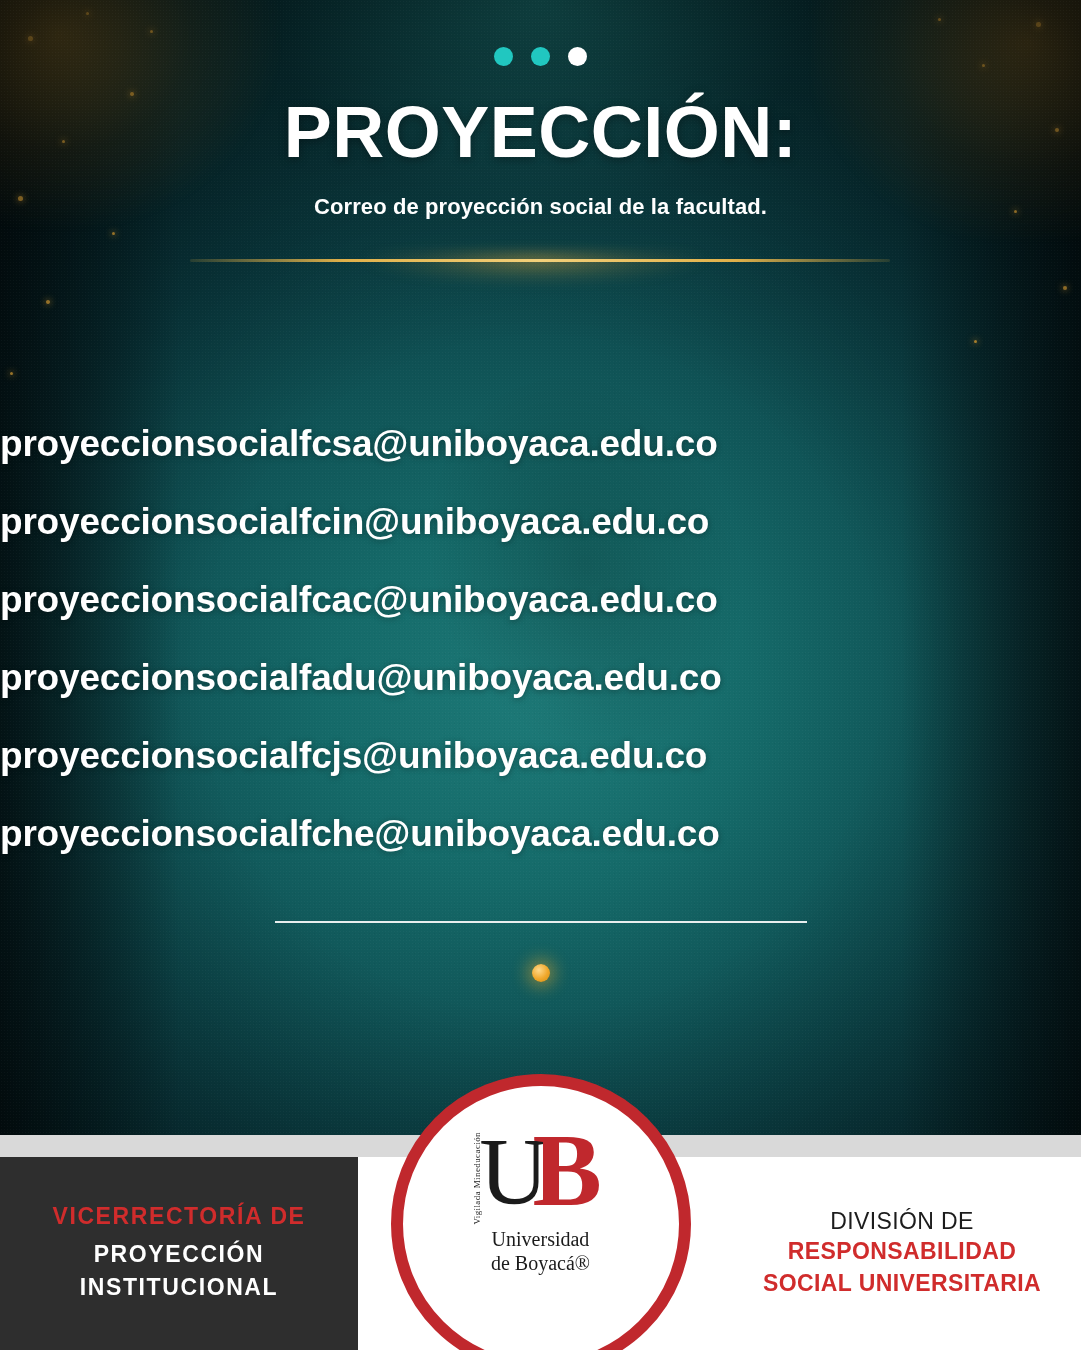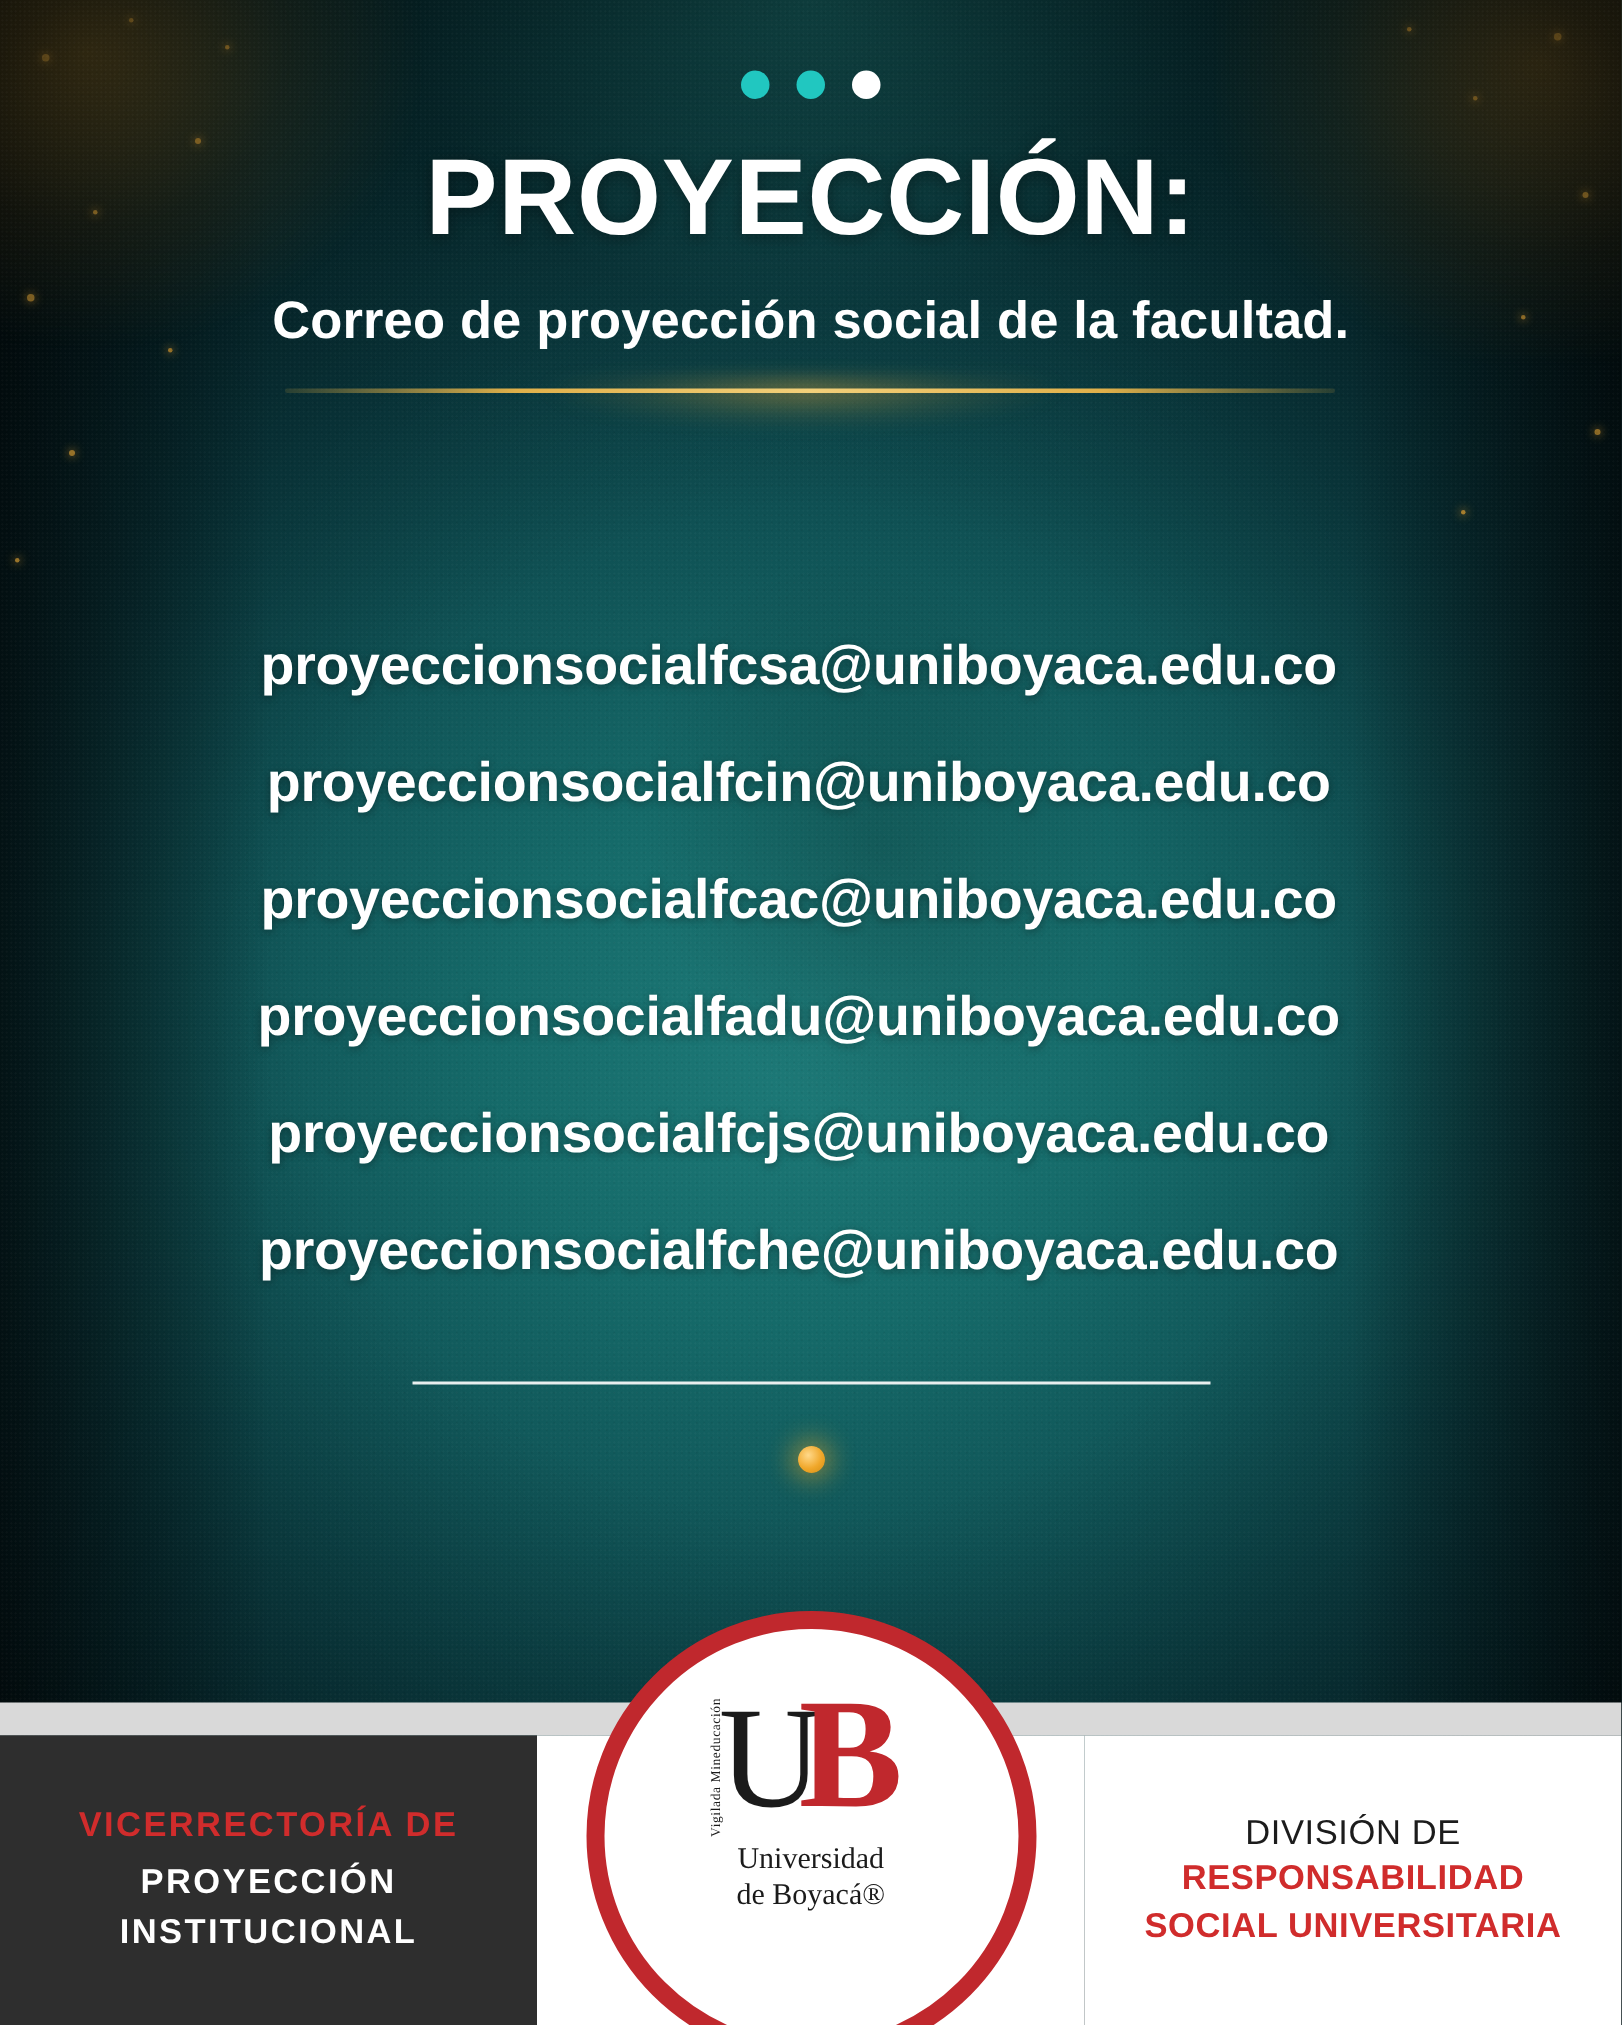--- a/index.html
+++ b/index.html
@@ -116,21 +116,21 @@
     color: #ffffff;
     font-size: 72px;
     font-weight: 700;
     letter-spacing: 0.5px;
     line-height: 1.0;
     margin: 0;
     text-shadow: 0 2px 10px rgba(0,0,0,0.35);
   }
   .subtitle {
     color: #ffffff;
-    font-size: 35px;
+    font-size: 22px;
     font-weight: 700;
     margin: 26px 0 0 0;
     letter-spacing: 0.1px;
   }
   .rule-gold {
     position: absolute;
     top: 259px;
     left: 190px;
     width: 700px;
     height: 3px;
@@ -145,21 +145,21 @@
     height: 70px;
     background: radial-gradient(ellipse 50% 50% at 50% 10%, rgba(232,170,60,0.42) 0%, rgba(232,170,60,0.12) 45%, rgba(0,0,0,0) 75%);
     filter: blur(6px);
   }
 
   
   .emails {
     position: absolute;
     top: 425px;
     left: 0; right: 16px;
-    text-align: center;
+    text-align: left;
   }
   .email {
     display: block;
     color: #ffffff;
     font-size: 37px;
     font-weight: 700;
     line-height: 1.0;
     margin: 0 0 41px 0;
     letter-spacing: -0.2px;
     text-decoration: none;

